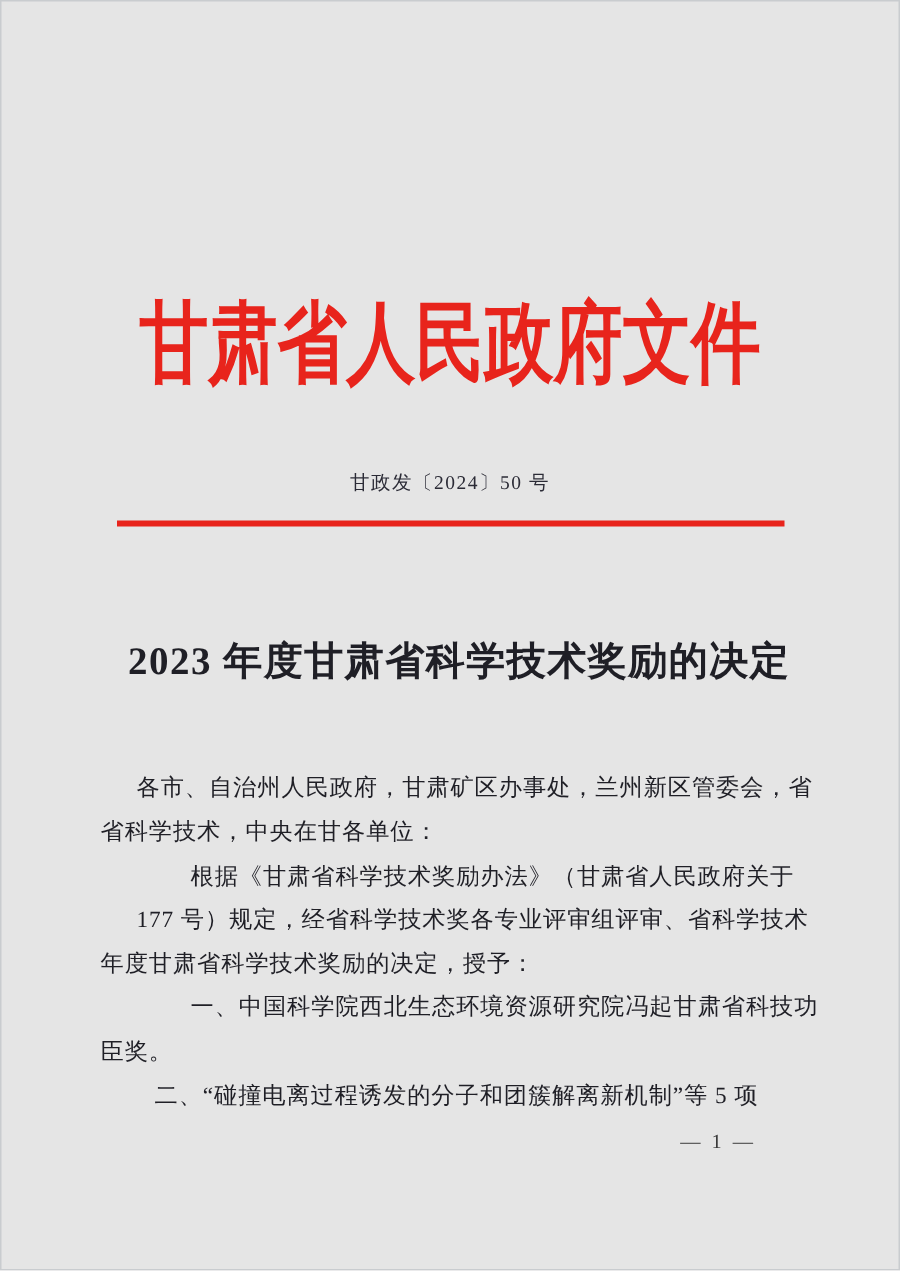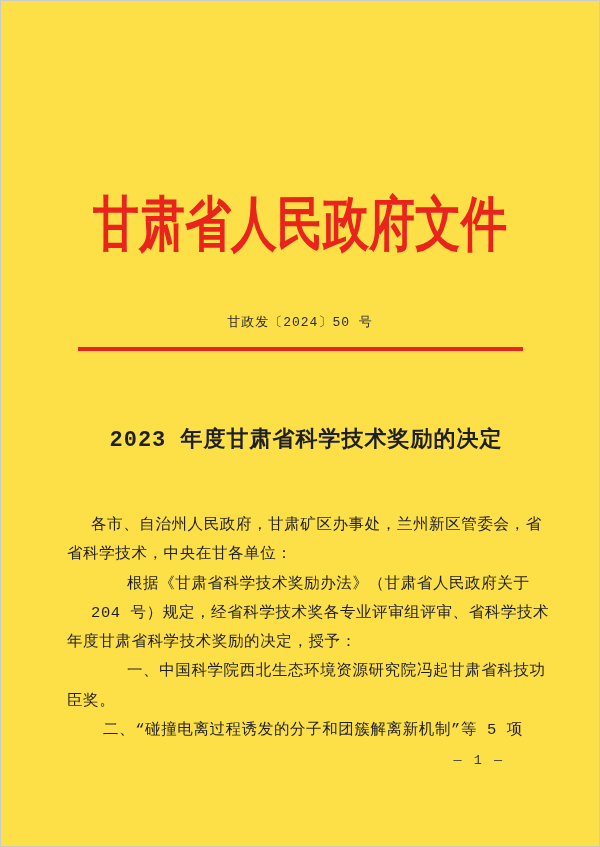--- a/index.html
+++ b/index.html
@@ -5,24 +5,24 @@
 <style>
   :root{
     --red:#e8241c;
     --ink:#1f1f26;
     --ink-soft:#2b2b36;
   }
   html,body{margin:0;padding:0;background:#ffffff;}
   .page{
     position:relative;
     width:600px;height:847px;
-    background:#fde047;
+    background:#e5e5e5;
     border:1px solid #c9cccf;
     box-sizing:border-box;
-    font-family:Liberation Mono, monospace;
+    font-family:Liberation Serif, serif;
     overflow:hidden;
   }
   .letterhead{
     position:absolute;top:198px;left:0;width:100%;
     text-align:center;
     font-size:50px;font-weight:bold;line-height:1;
     color:var(--red);
     transform:scale(0.92,1.18);
     transform-origin:50% 0;
     white-space:nowrap;
@@ -36,21 +36,21 @@
   .red-line{
     position:absolute;top:346px;left:77px;
     width:445px;height:4px;
     background:var(--red);
   }
   .doc-title{
     position:absolute;top:424px;left:0;width:100%;
     text-align:center;color:var(--ink);font-weight:bold;
   }
   .doc-title .t1{font-size:21px;letter-spacing:4px;line-height:31px;white-space:nowrap;}
-  .doc-title .t2{font-size:22px;letter-spacing:1px;line-height:31px;white-space:nowrap;padding-left:12px;}
+  .doc-title .t2{font-size:26px;letter-spacing:1px;line-height:31px;white-space:nowrap;padding-left:12px;}
   .doc-body{
     position:absolute;top:510px;left:66px;width:456px;
     color:var(--ink);
     font-size:15.5px;letter-spacing:0.6px;
   }
   .line{line-height:29.3px;white-space:nowrap;}
   .line.fill{text-align:justify;text-align-last:justify;margin-left:24px;}
   .line.indent{text-indent:36px;}
   .page-num{
     position:absolute;top:752px;left:0;width:100%;
@@ -73,21 +73,21 @@
   <div class="red-line"></div>
 
   <div class="doc-title">
     <div class="t2">2023 年度甘肃省科学技术奖励的决定</div>
   </div>
 
   <div class="doc-body">
       <div class="line fill">各市、自治州人民政府，甘肃矿区办事处，兰州新区管委会，省</div>
       <div class="line">省科学技术，中央在甘各单位：</div>
       <div class="line indent fill">根据《甘肃省科学技术奖励办法》（甘肃省人民政府关于</div>
-      <div class="line fill">204 号）规定，经省科学技术奖各专业评审组评审、省科学技术</div>
+      <div class="line fill">177 号）规定，经省科学技术奖各专业评审组评审、省科学技术</div>
       <div class="line">年度甘肃省科学技术奖励的决定，授予：</div>
       <div class="line indent fill">一、中国科学院西北生态环境资源研究院冯起甘肃省科技功</div>
       <div class="line">臣奖。</div>
       <div class="line indent">二、“碰撞电离过程诱发的分子和团簇解离新机制”等 5 项</div>
     </div>
 
   <div class="page-num">— 1 —</div>
 
 </div>
 

